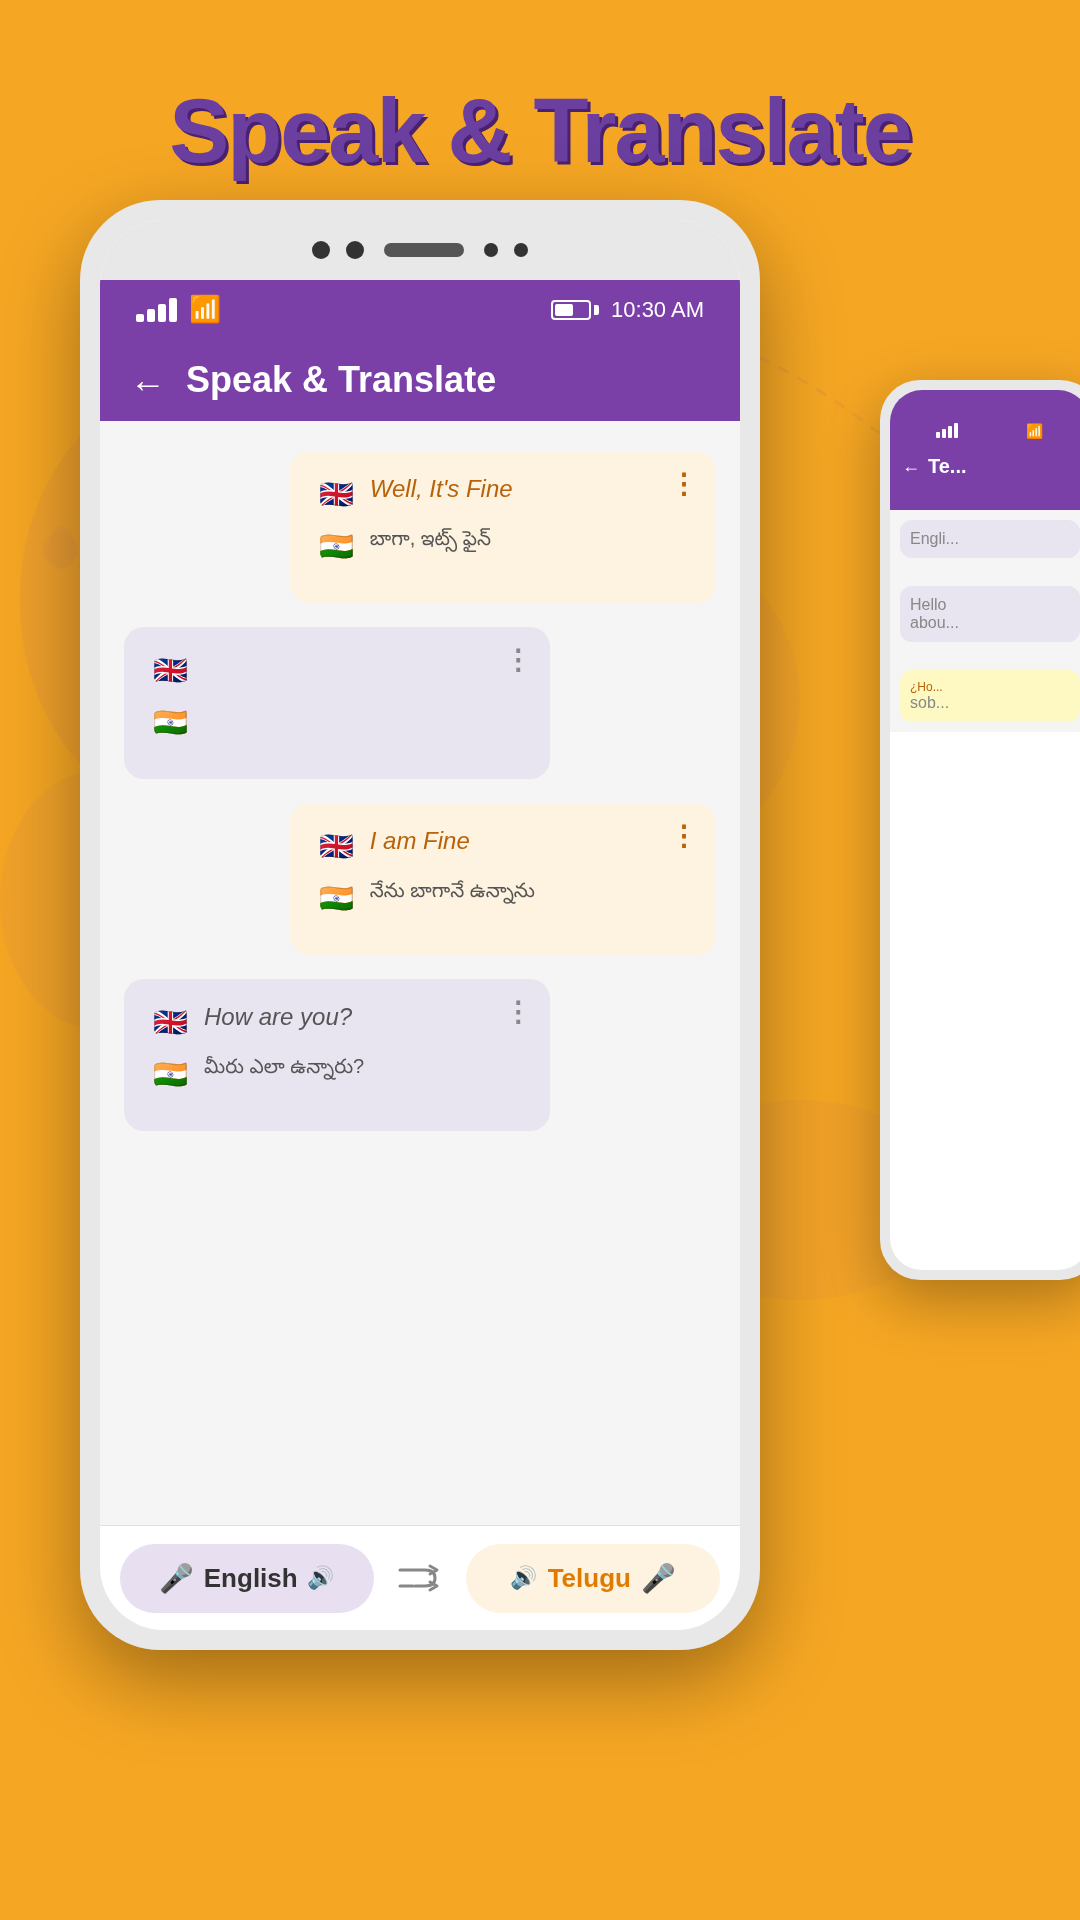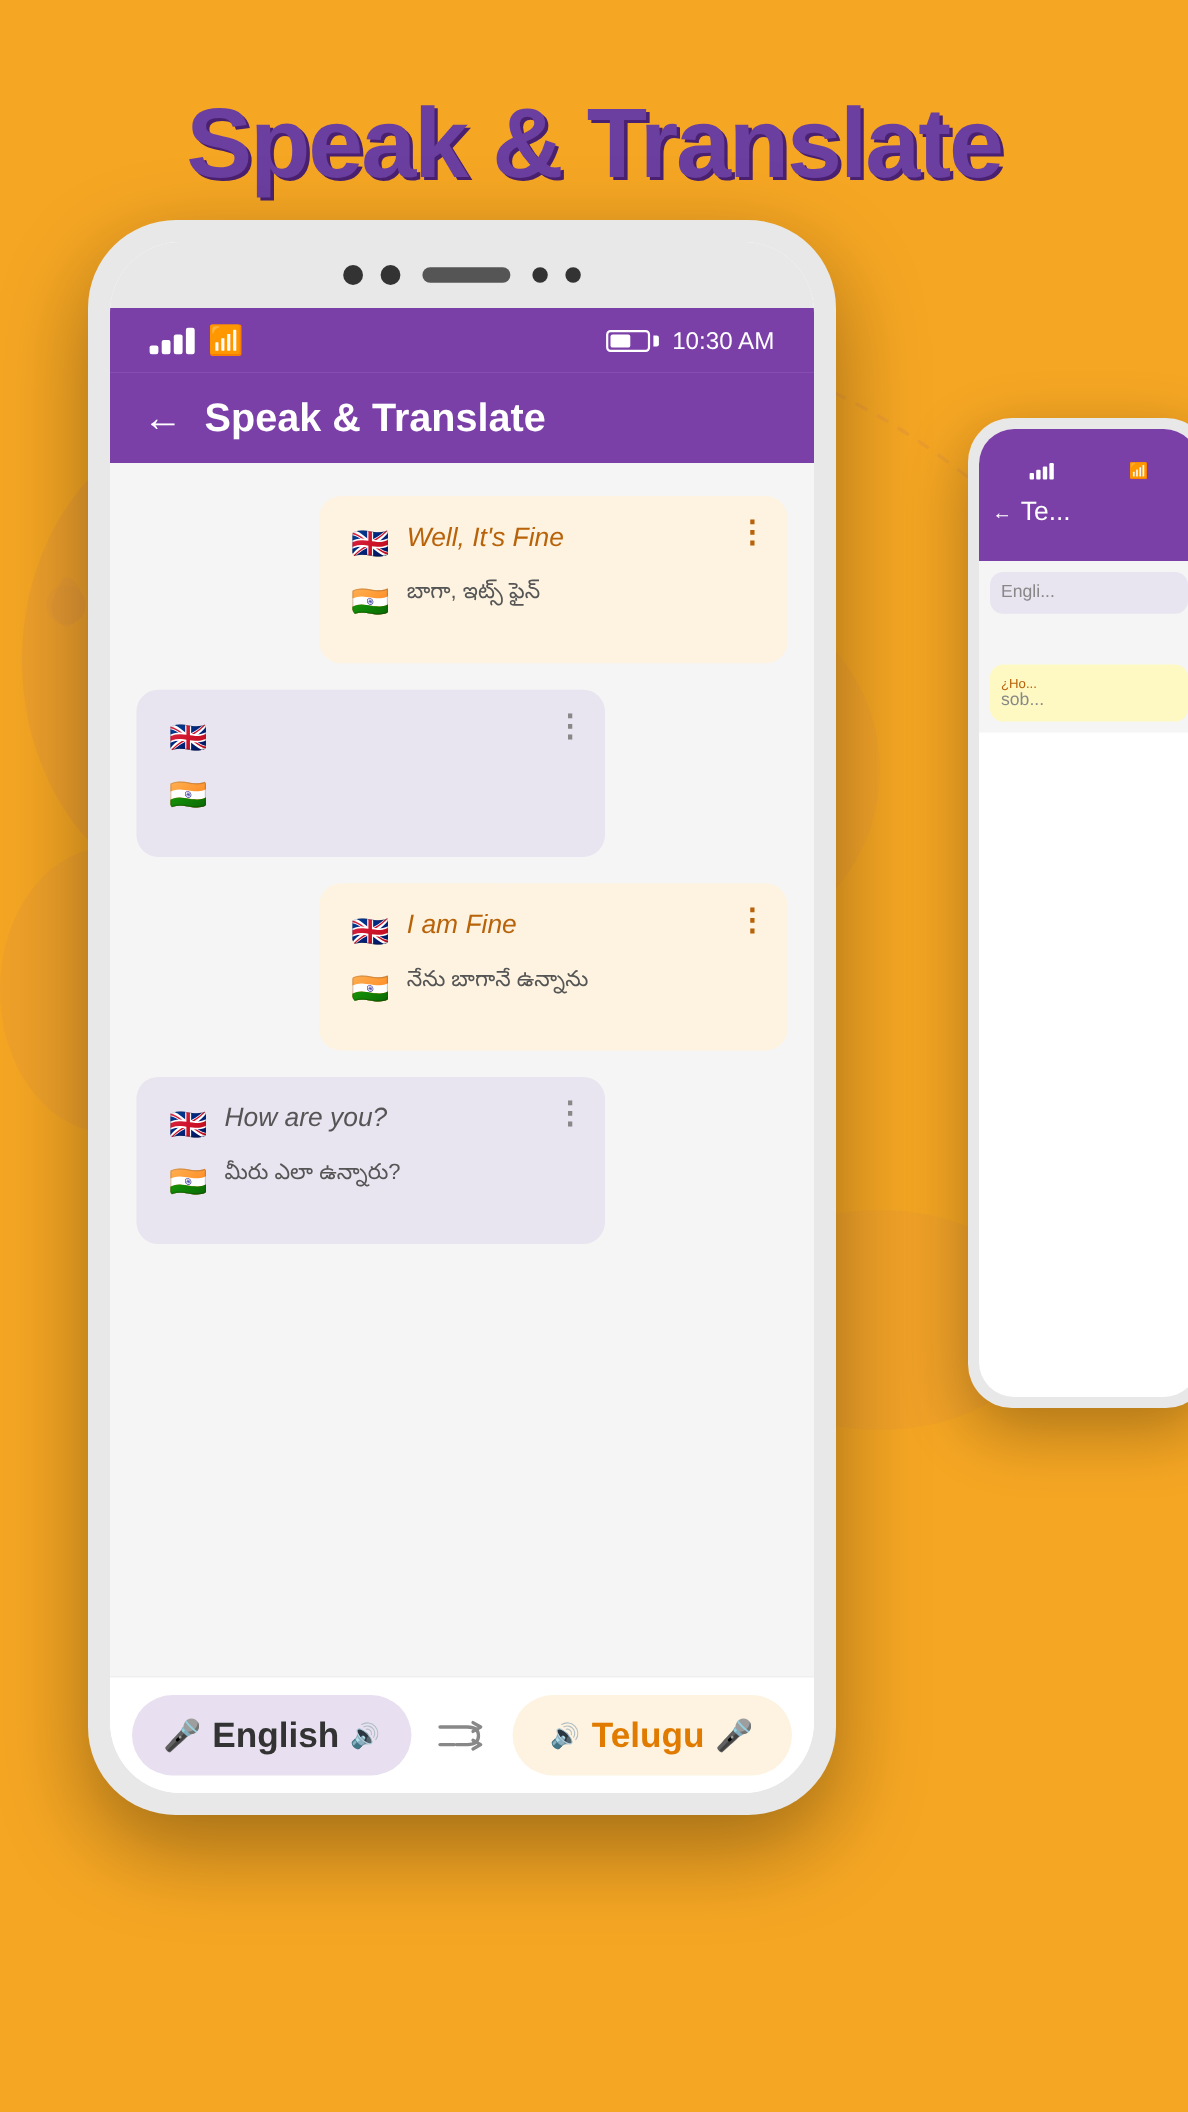--- a/index.html
+++ b/index.html
@@ -270,21 +270,21 @@
       border-radius: 50px;
       padding: 18px 16px;
       cursor: pointer;
     }
 
     .lang-btn-right {
       background: #FDF3E0;
     }
 
     .lang-text {
-      font-size: 32px;
+      font-size: 26px;
       font-weight: 600;
       color: #333;
     }
 
     .lang-text-orange {
       color: #E07B00;
     }
 
     .shuffle-btn {
       width: 72px;
@@ -343,22 +343,22 @@
       gap: 8px;
     }
 
     .phone2-back {
       color: white;
       font-size: 18px;
     }
 
     .phone2-title {
       color: white;
-      font-size: 24px;
-      font-weight: 400;
+      font-size: 20px;
+      font-weight: 700;
     }
 
     .phone2-content {
       background: #F5F5F5;
       padding: 10px;
       display: flex;
       flex-direction: column;
       gap: 10px;
     }
 
@@ -435,20 +435,24 @@
         <div class="phone2-appbar">
           <span class="phone2-back">←</span>
           <span class="phone2-title">Te...</span>
         </div>
       </div>
       <div class="phone2-content">
         <div class="phone2-bubble-gray">
           <div class="phone2-text">Engli...</div>
         </div>
         <div style="height:8px;"></div>
+        <div class="phone2-bubble-gray">
+          <div class="phone2-text">Hello</div>
+          <div class="phone2-text">abou...</div>
+        </div>
         <div style="height:8px;"></div>
         <div class="phone2-bubble-yellow">
           <div class="phone2-text-orange">¿Ho...</div>
           <div class="phone2-text">sob...</div>
         </div>
       </div>
     </div>
   </div>
 </div>
 

